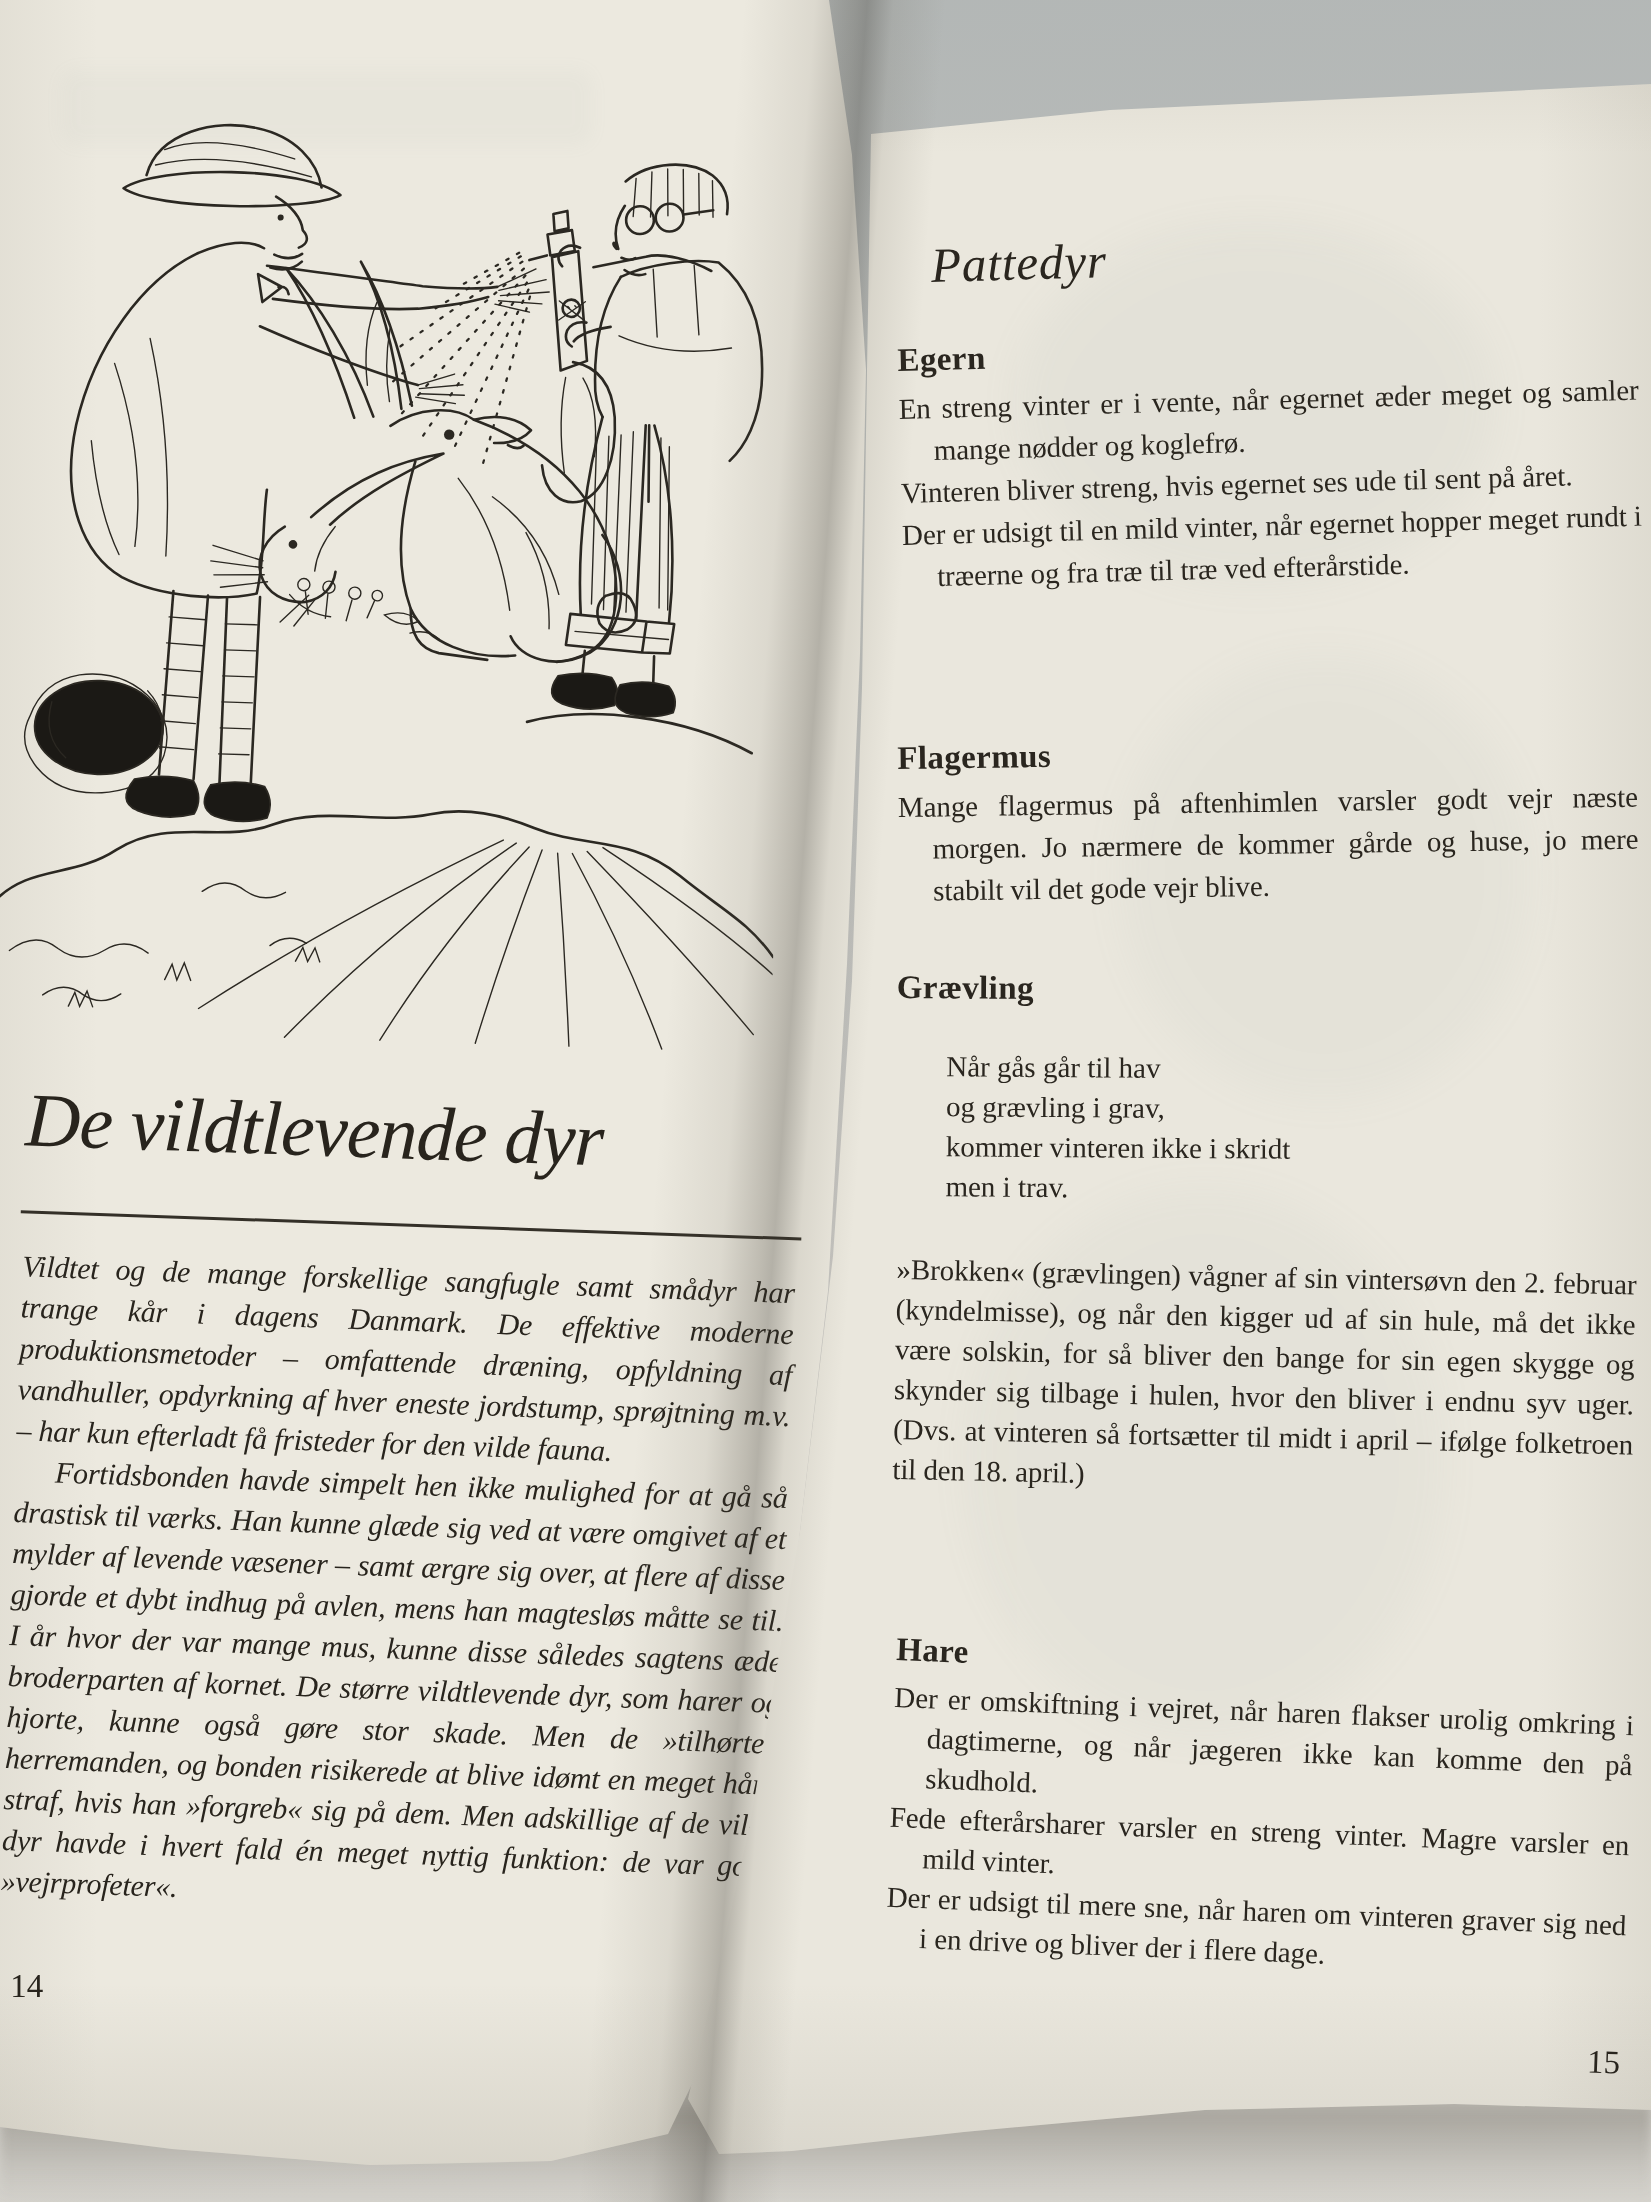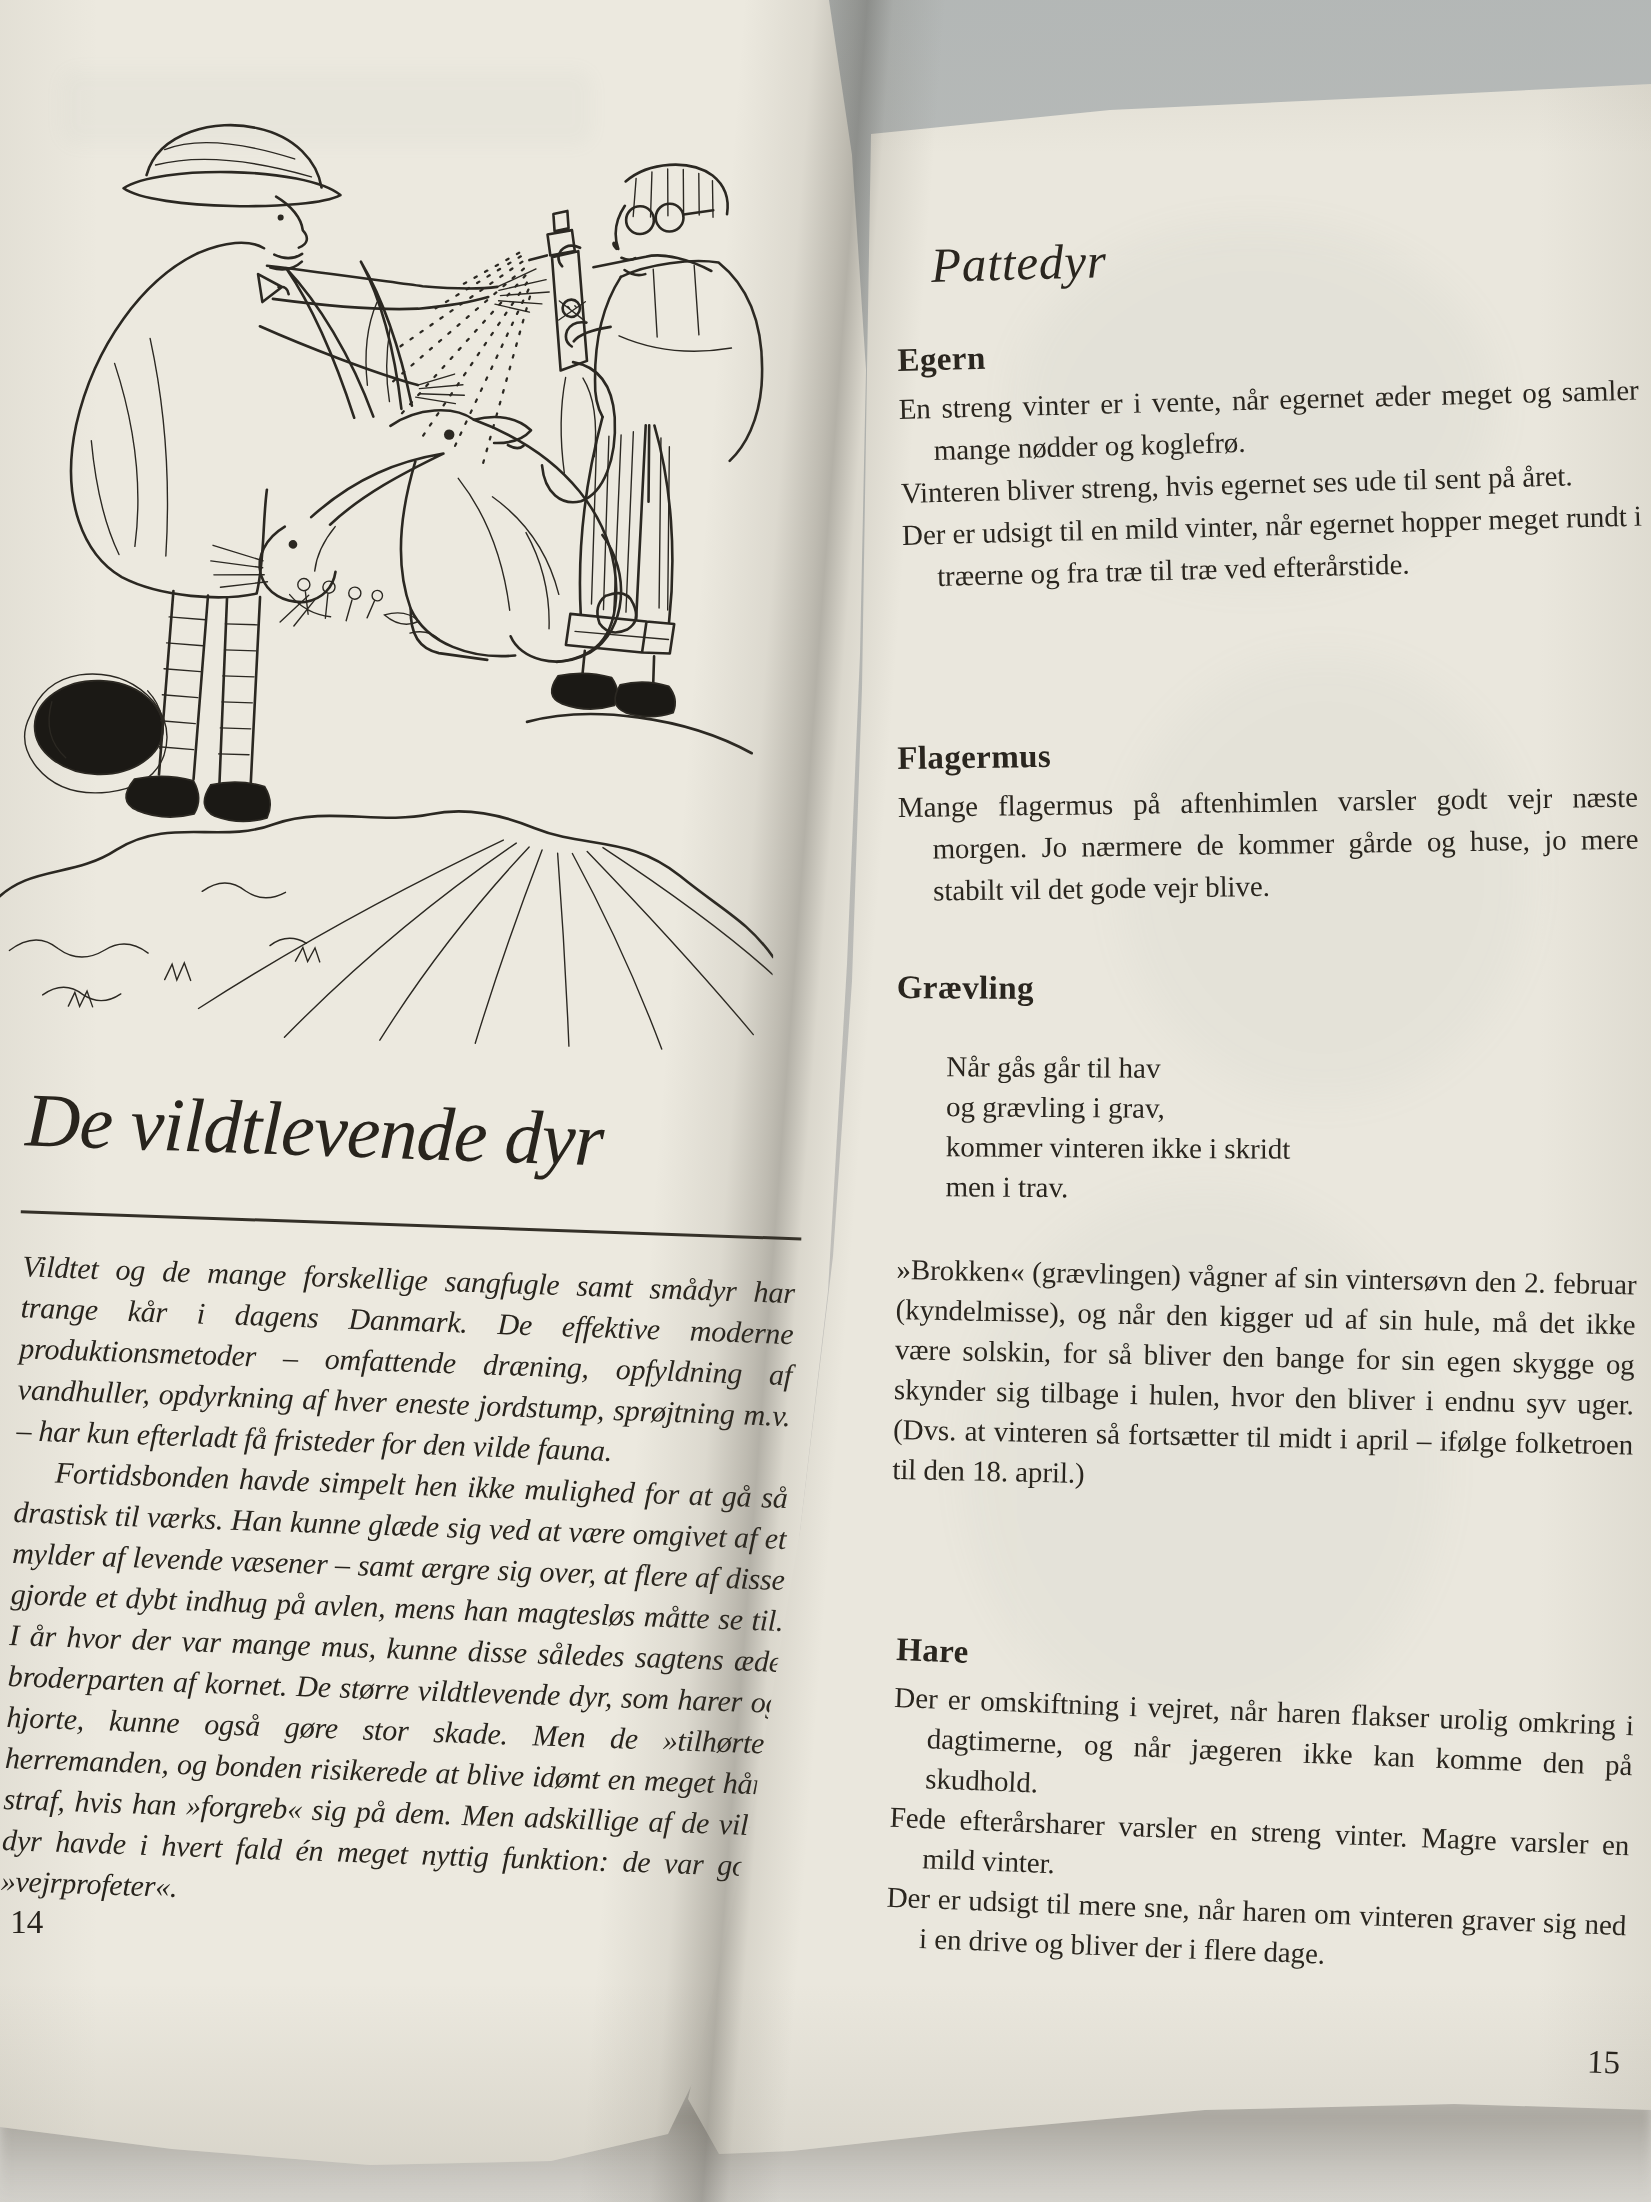--- a/index.html
+++ b/index.html
@@ -61,21 +61,21 @@
   .left-heading{
     position:absolute;left:1.7px;top:1081px;width:800px;margin:0;
     font-style:italic;font-weight:normal;font-size:76px;line-height:1.05;
     letter-spacing:-0.9px;white-space:nowrap;
   }
   .rule{position:absolute;left:0;top:1211px;width:781px;height:3.4px;background:#343028;}
   .left-body{position:absolute;left:3.4px;top:1246px;width:773px;font-style:italic;font-size:30px;line-height:41px;letter-spacing:-0.2px;text-align:justify;}
   .left-body p{margin:0;}
   .left-body p + p{text-indent:40px;}
   .pagenum{position:absolute;font-size:33px;color:#28241d;}
-  .pn-left{left:10.3px;top:1904px;font-family:Liberation Serif, serif;}
+  .pn-left{left:10.3px;top:1968px;font-family:Liberation Serif, serif;}
   .pn-right{left:1587px;top:2044px;transform:rotate(2deg);}
   
   .r-col{position:absolute;left:897px;top:0;width:747px;height:2203px;color:#2a261f;}
   .rsec{position:absolute;left:0;width:740px;}
   .r-heading{
     position:absolute;left:34px;top:237px;margin:0;
     font-style:italic;font-weight:normal;font-size:49px;letter-spacing:0.9px;
     transform:rotate(-1.6deg);transform-origin:0 50%;
   }
   .rsec h3{margin:0 0 8.6px 0;font-size:33px;font-weight:bold;letter-spacing:0.4px;}

